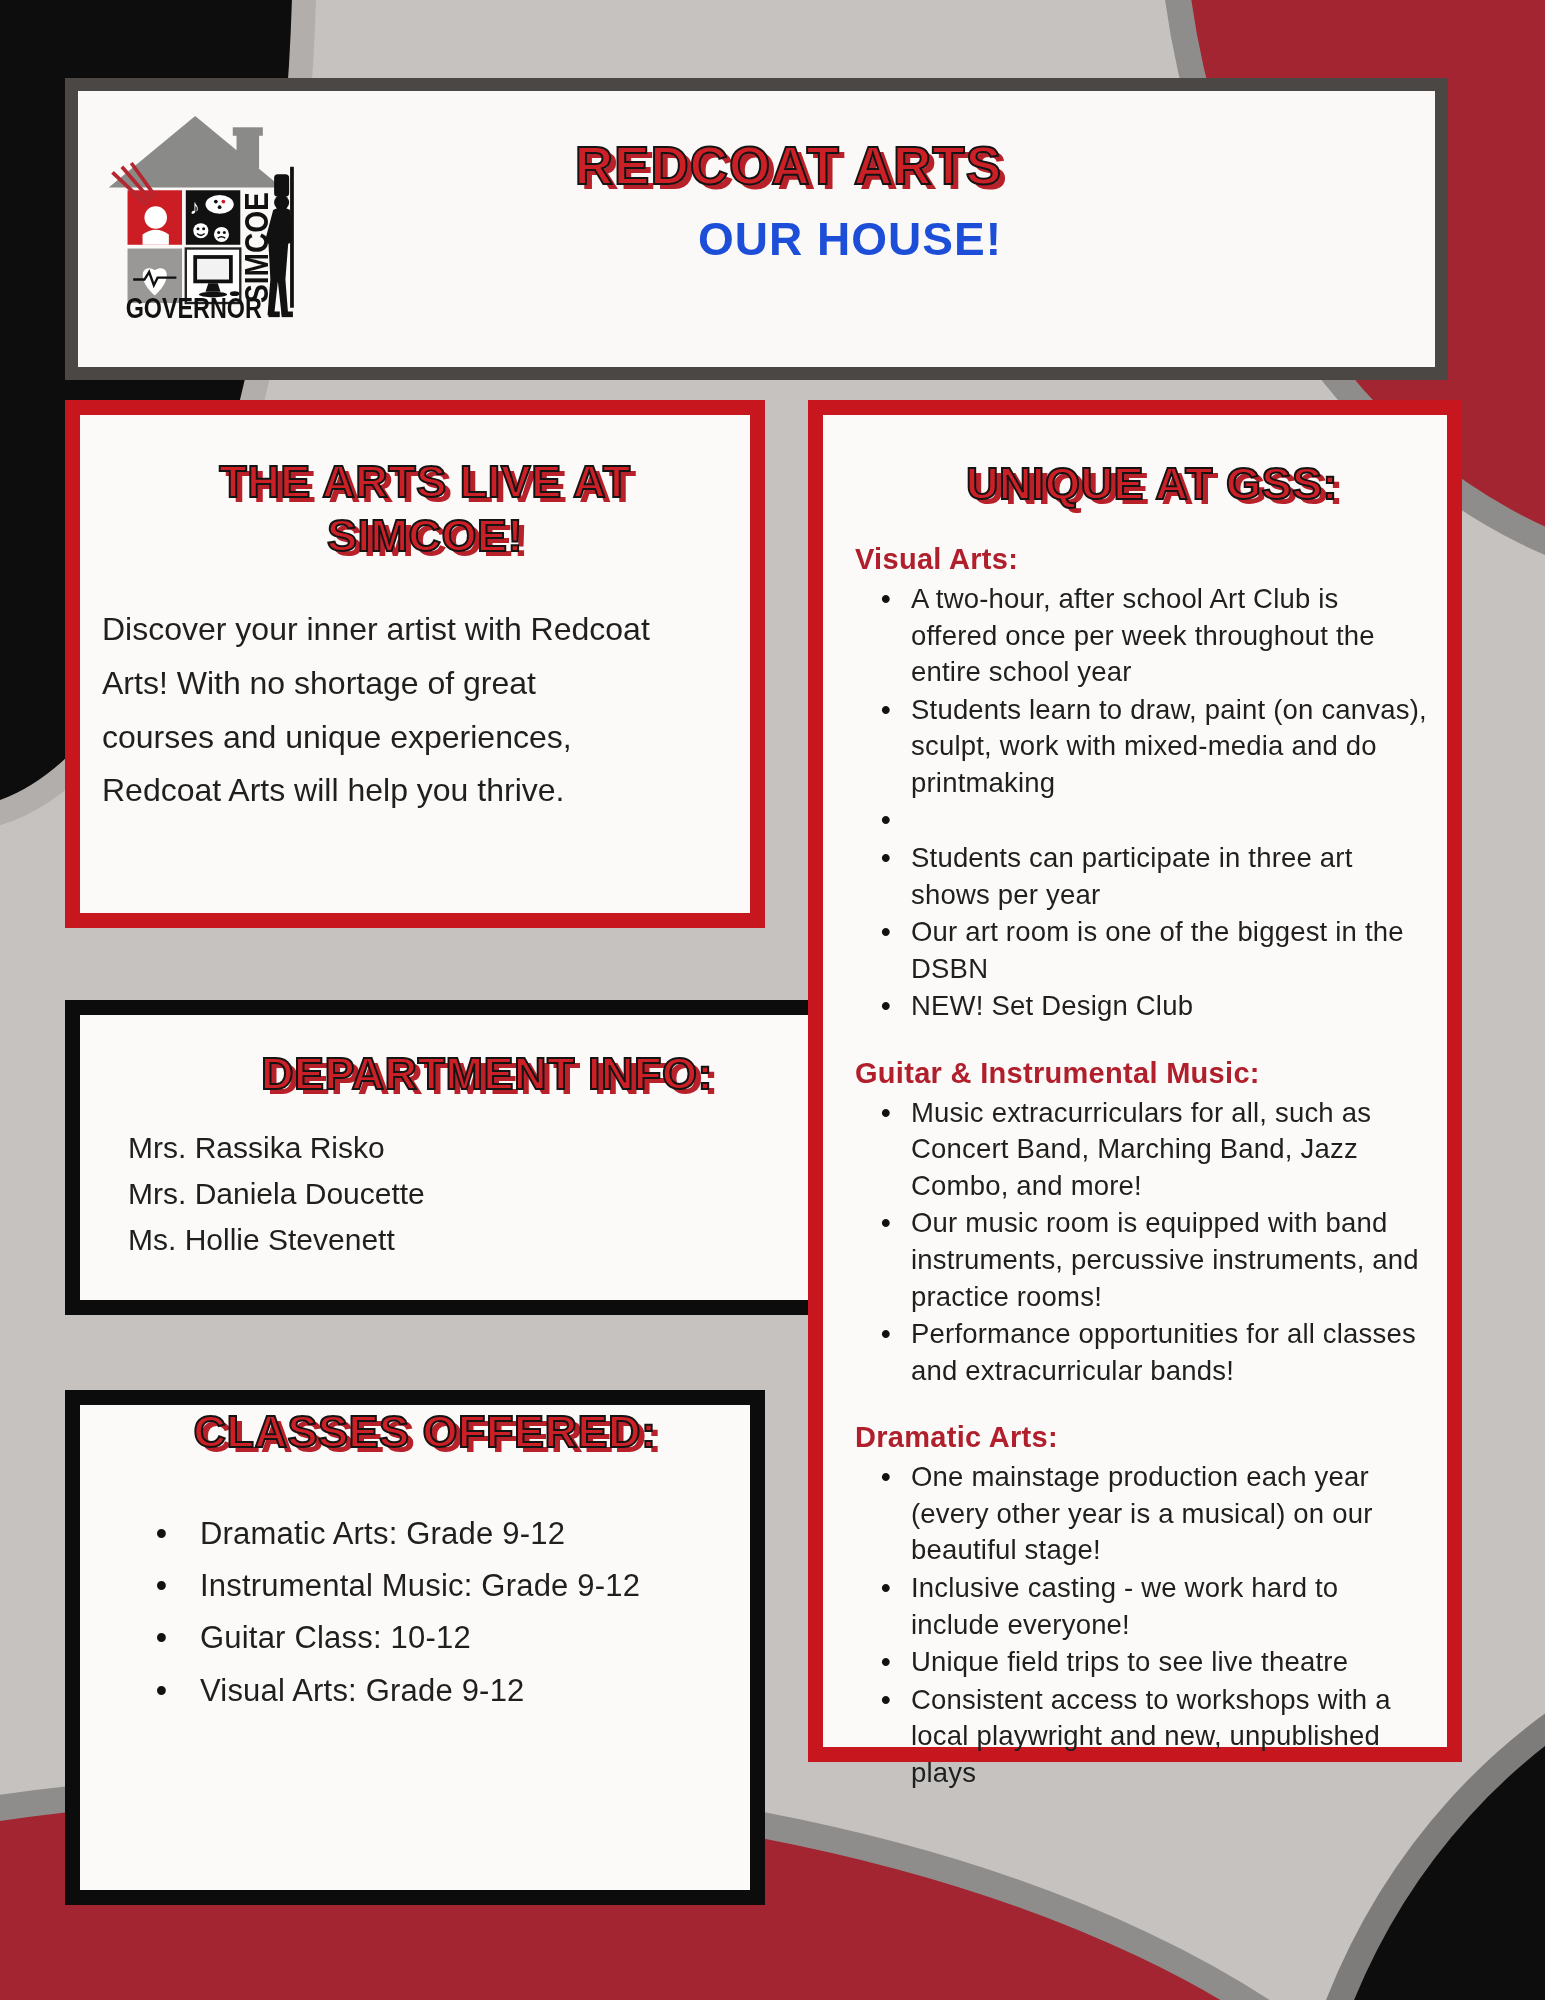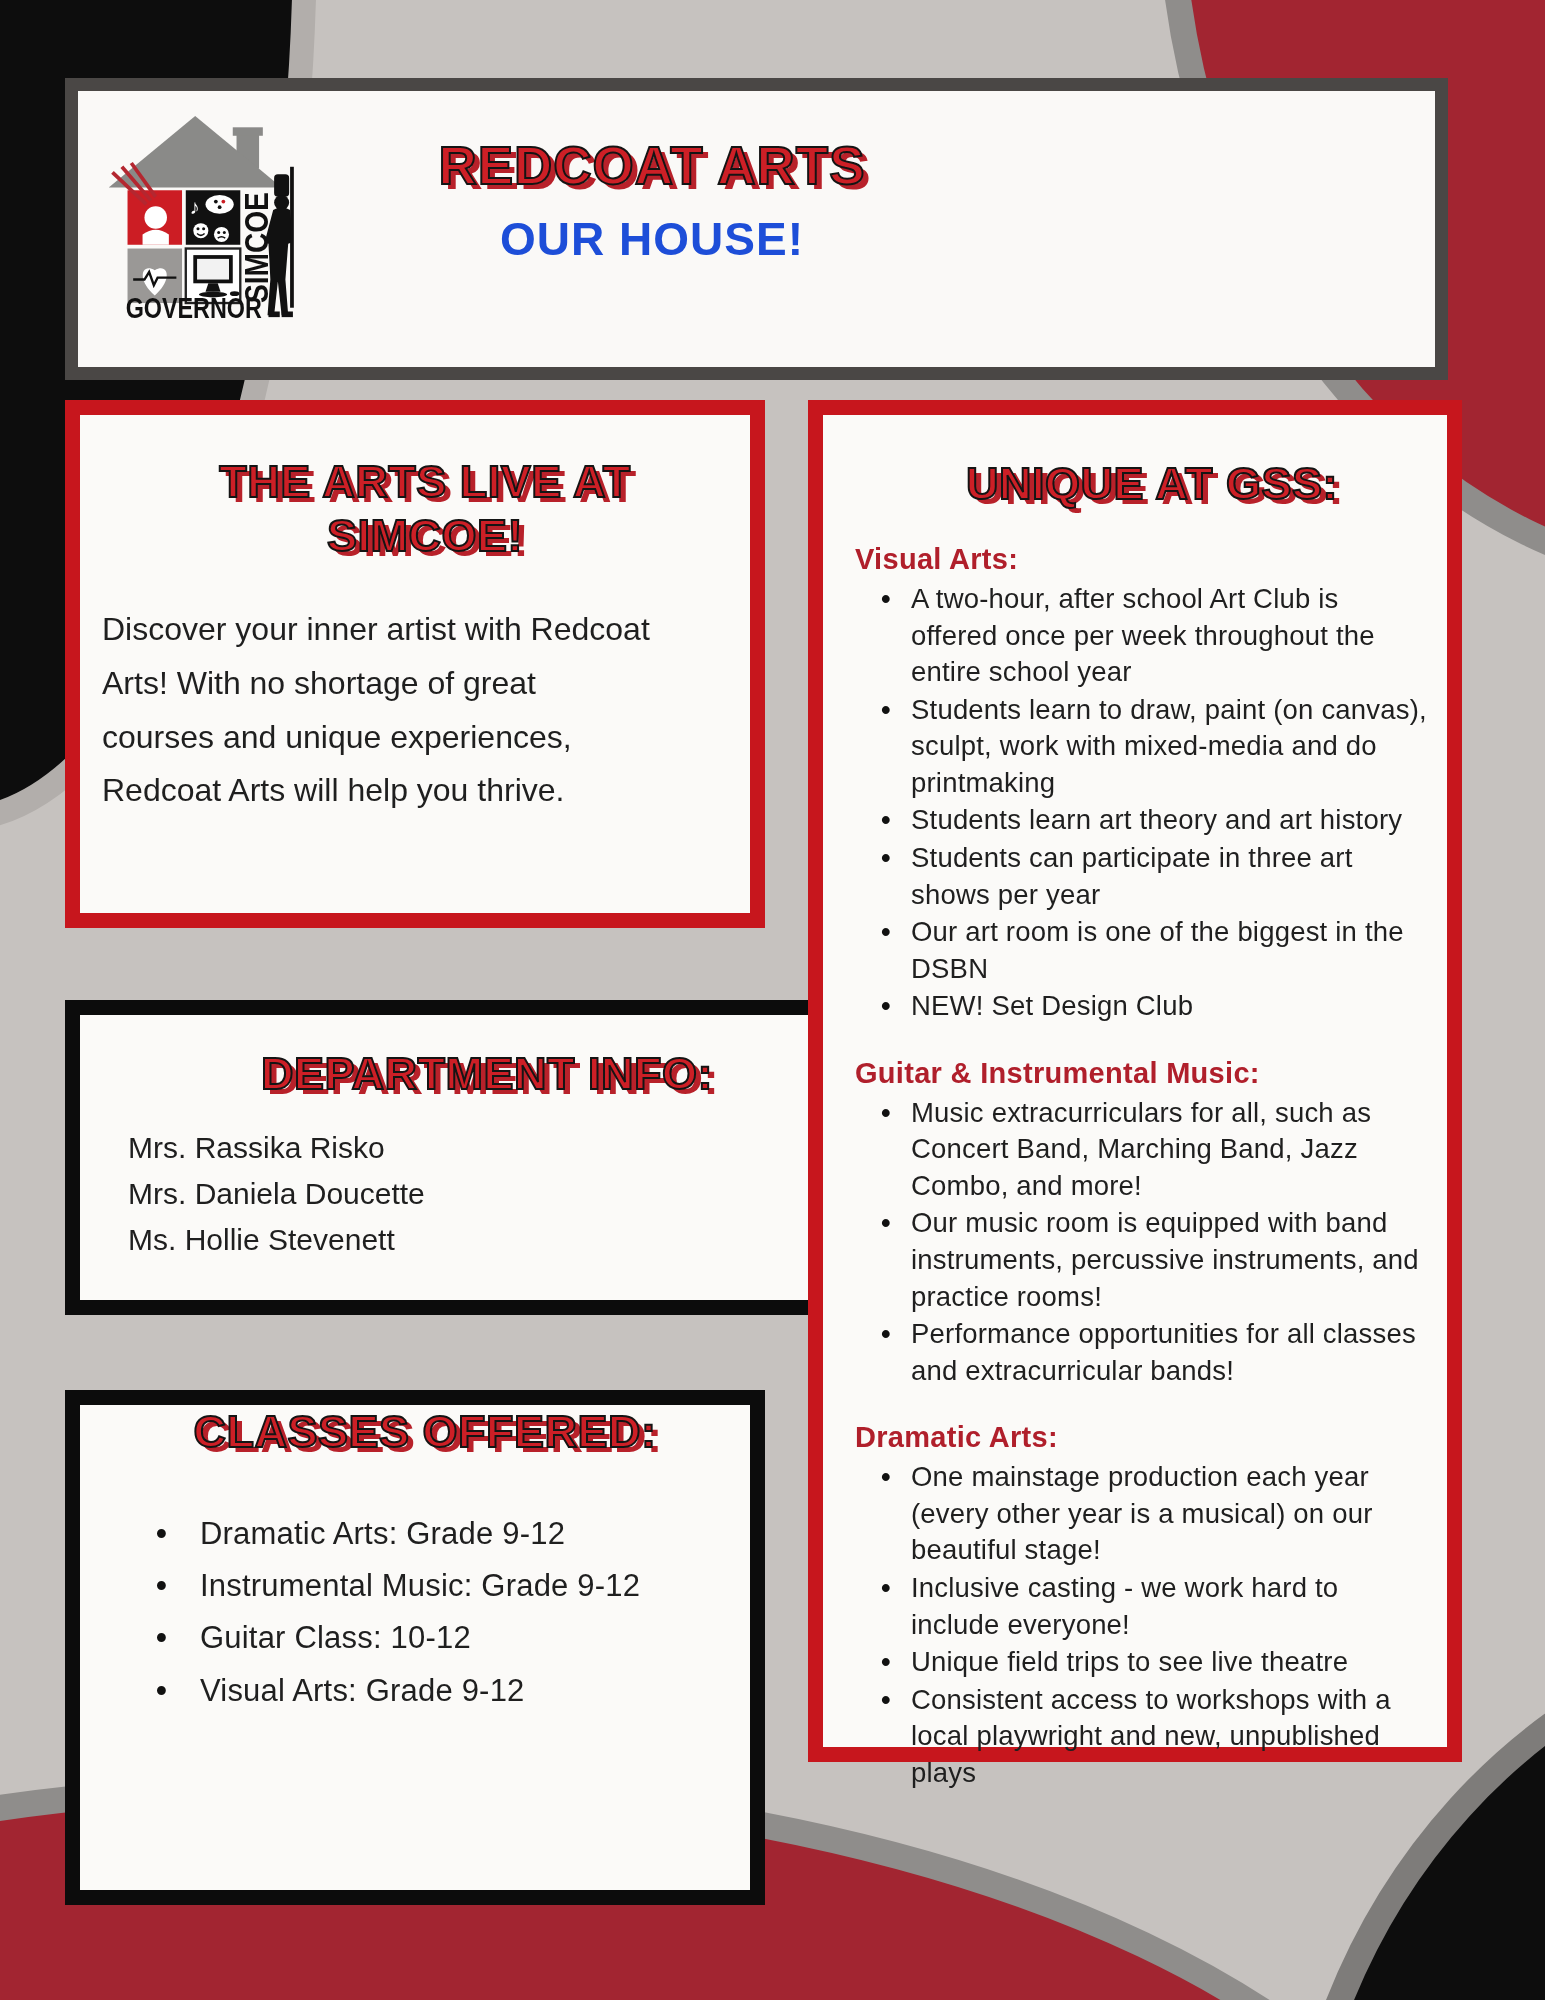--- a/index.html
+++ b/index.html
@@ -14,21 +14,21 @@
   .red-border{border:15px solid #c7161d;}
   .black-border{border:15px solid #0c0c0c;}
 
   
   #header-box{
     position:absolute;left:65px;top:78px;width:1383px;height:302px;
     background:#faf9f7;border:13px solid #4a4745;box-sizing:border-box;
     display:flex;
   }
   #logo{width:208px;height:218px;margin:10px 0 0 16px;flex:none;}
-  .header-titles{width:700px;text-align:center;padding-top:44px;}
+  .header-titles{width:700px;text-align:right;padding-top:44px;}
   .main-title{font-size:53px;font-weight:800;letter-spacing:1px;}
   .sub-title{font-size:46px;font-weight:800;color:#1d4ed8;margin-top:16px;letter-spacing:1px;}
 
   .outline{
     color:#cd1f26;
     -webkit-text-stroke:2px #141414;
     text-shadow:6px 5px 0 #b8212a;
     font-weight:800;
   }
 
@@ -195,21 +195,20 @@
         <div class="b-row">
             <span class="dot">•</span>
             <span class="b-text">A two-hour, after school Art Club is offered once per week throughout the entire school year</span>
           </div>
         <div class="b-row">
             <span class="dot">•</span>
             <span class="b-text">Students learn to draw, paint (on canvas), sculpt, work with mixed-media and do printmaking</span>
           </div>
         <div class="b-row">
             <span class="dot">•</span>
-            <span class="b-text">Students learn art theory and art history</span>
           </div>
         <div class="b-row">
             <span class="dot">•</span>
             <span class="b-text">Students can participate in three art shows per year</span>
           </div>
         <div class="b-row">
             <span class="dot">•</span>
             <span class="b-text">Our art room is one of the biggest in the DSBN</span>
           </div>
         <div class="b-row">

